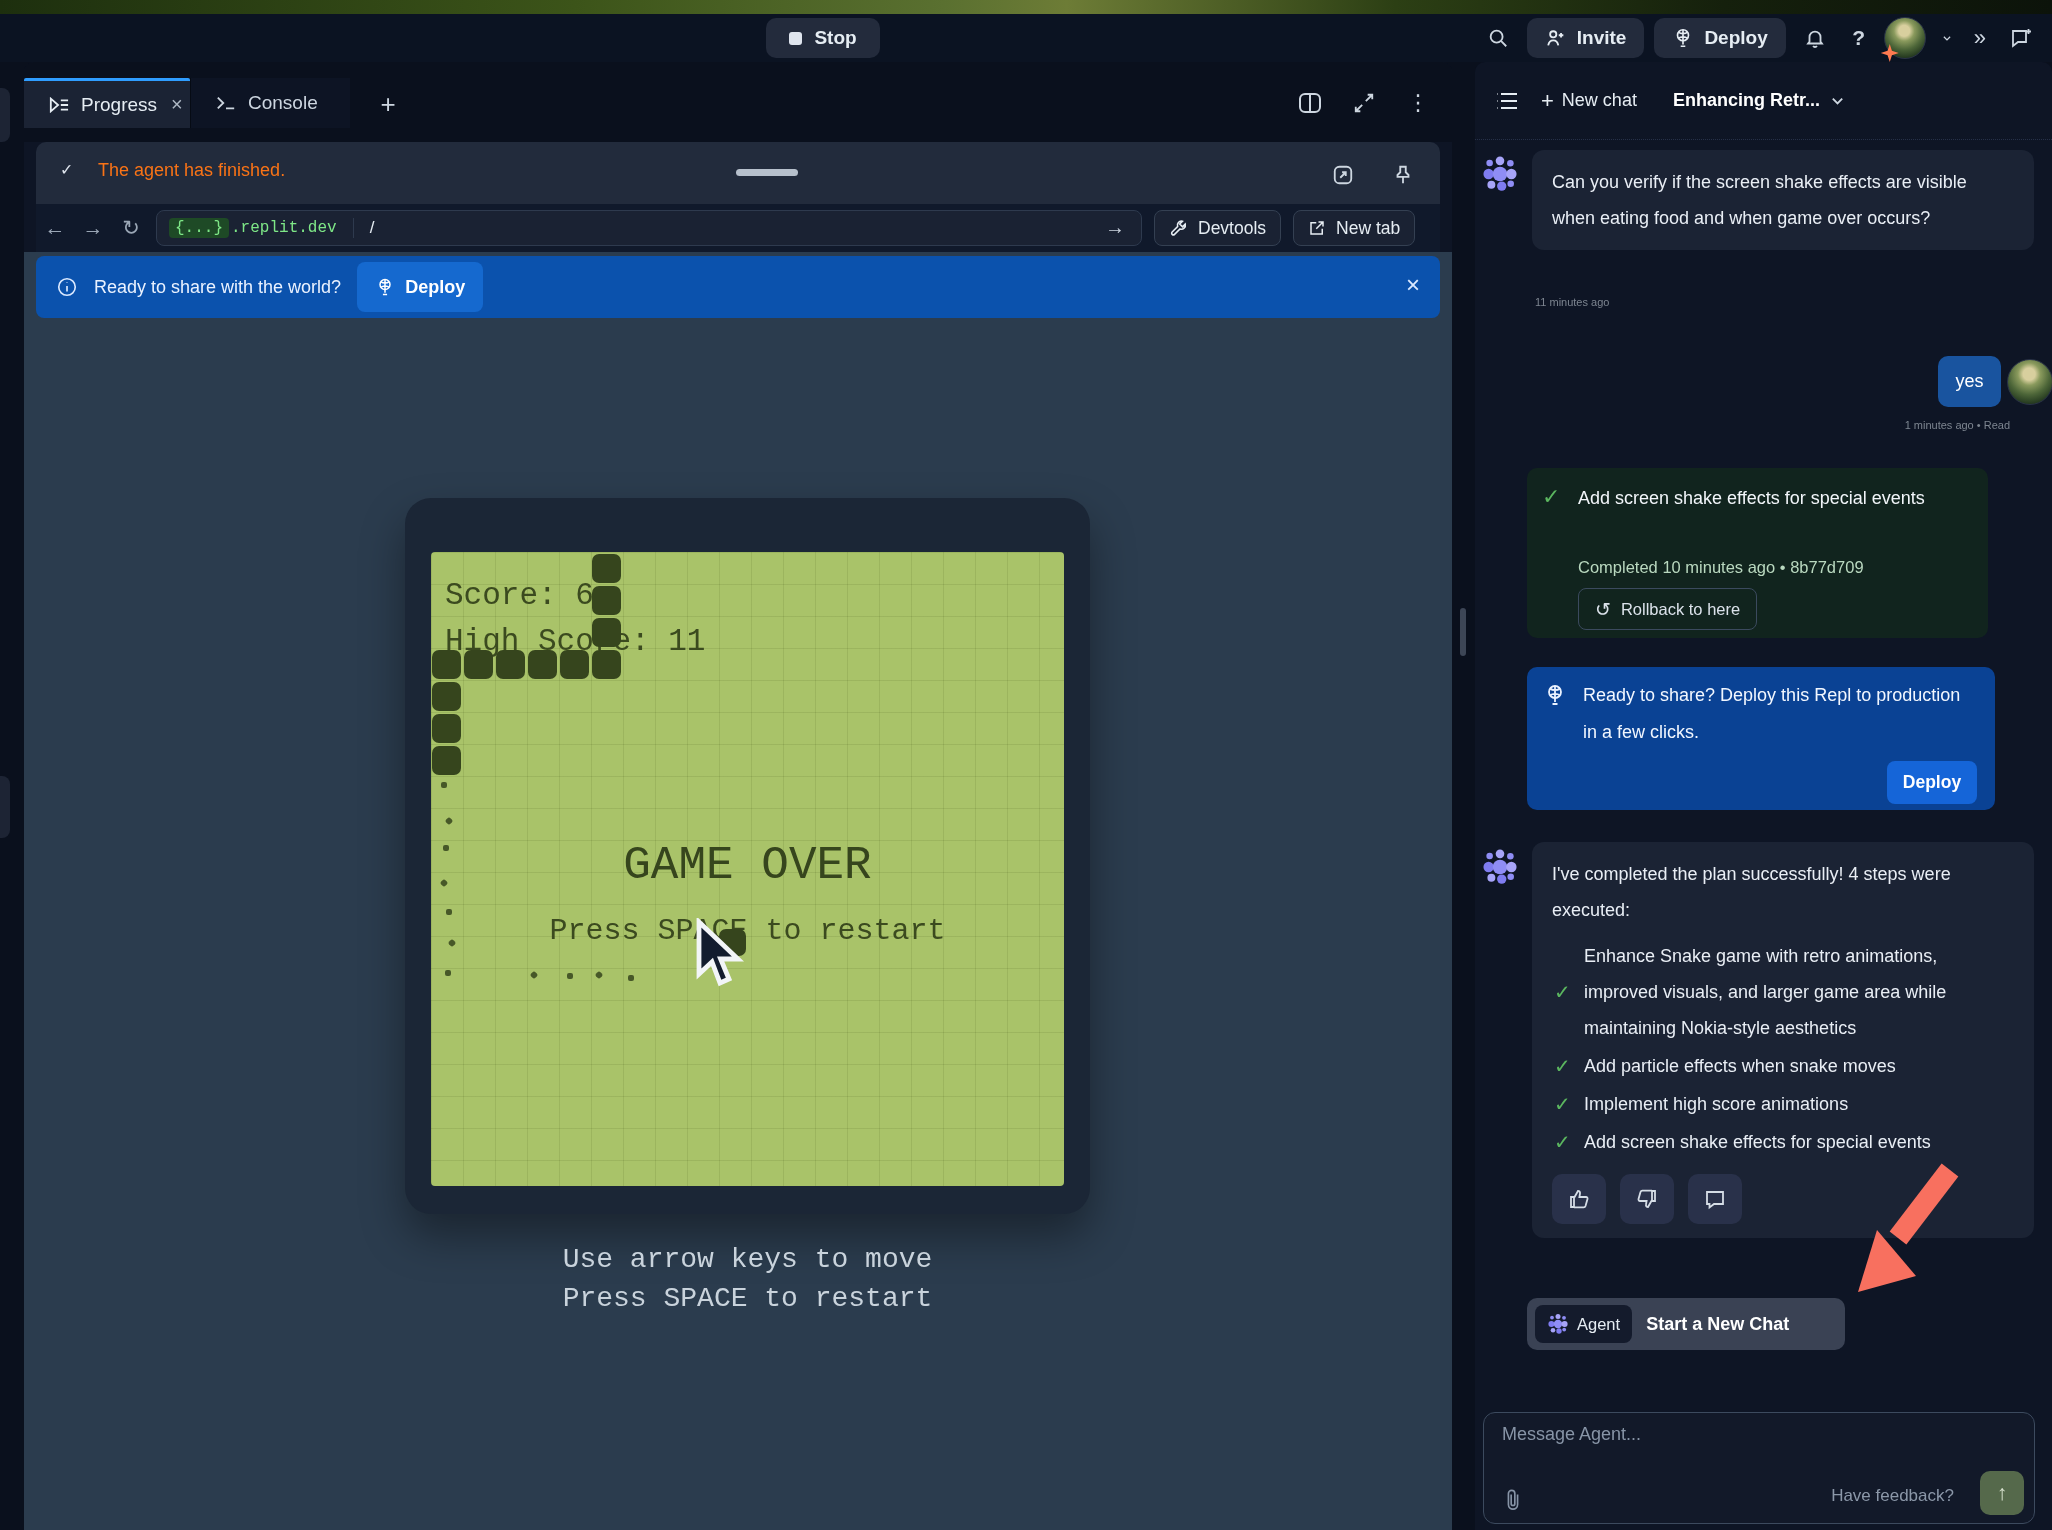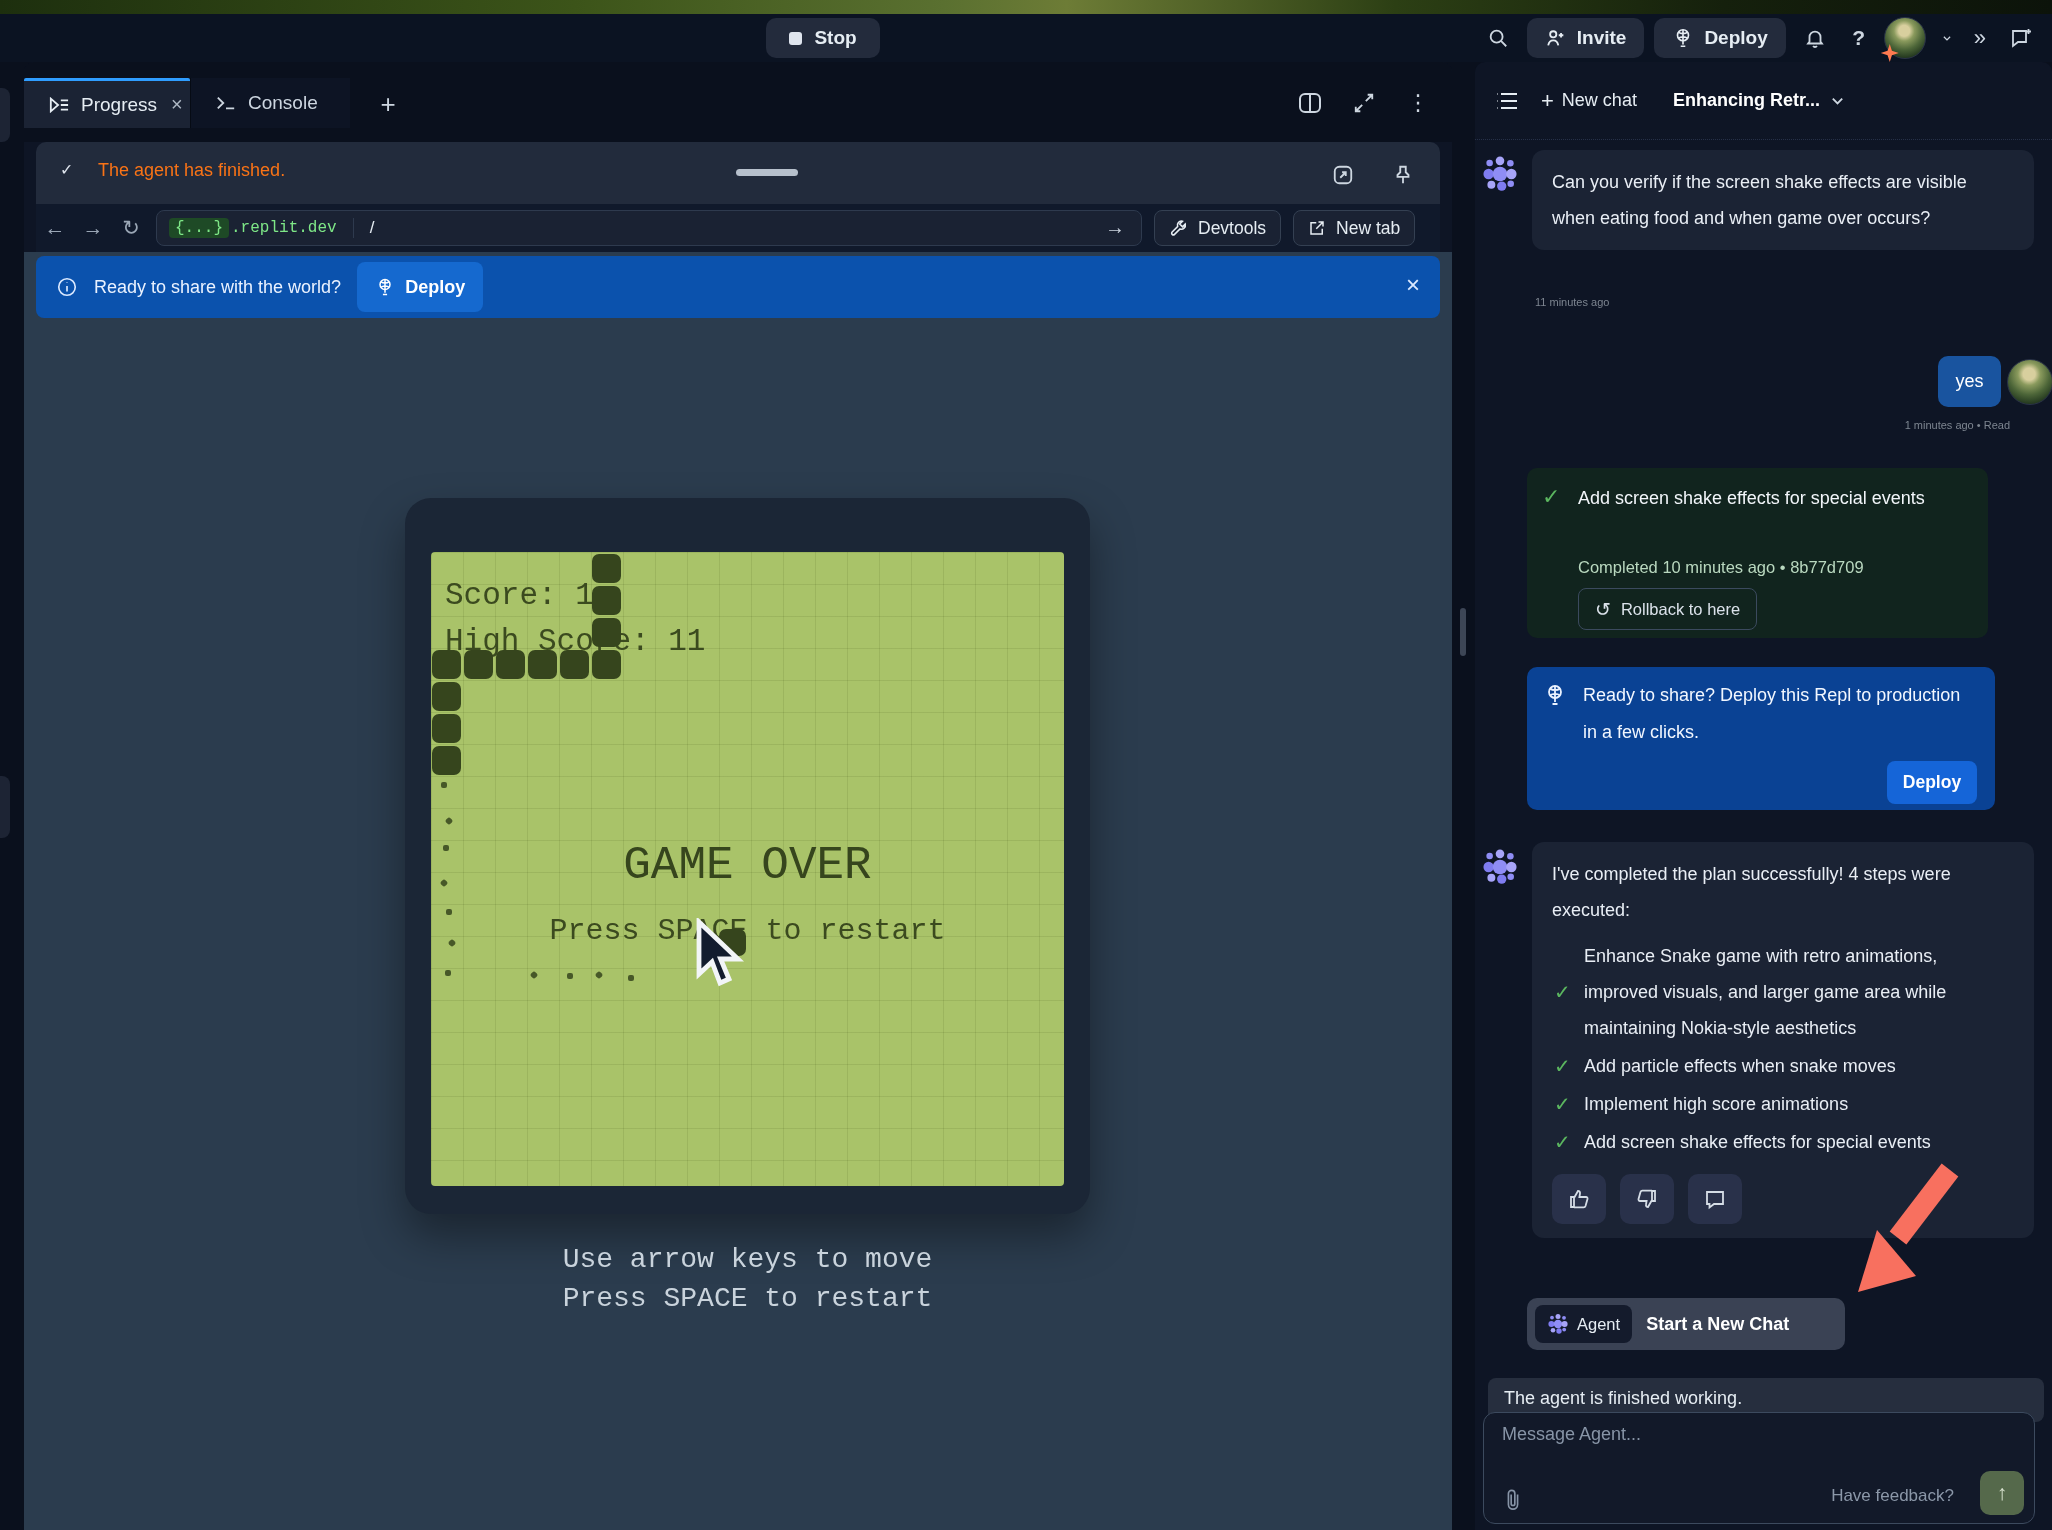--- a/index.html
+++ b/index.html
@@ -326,21 +326,21 @@
                 <path d="M12 3v12M7 5.5c2.6 2.2 7.4 2.2 10 0M7 12.5c2.6-2.2 7.4-2.2 10 0M12 15v4M9.5 21h5"></path>
               </svg>
           </span>
           <span>Deploy</span>
         </button>
         <button class="banner-close">×</button>
       </div>
 
       <div class="device">
         <div class="lcd">
-          <span class="lcd-score">Score: 1</span>
+          <span class="lcd-score">Score: 6</span>
           <span class="lcd-high">High Score: 11</span>
           <div class="lcd-over">GAME OVER</div>
           <div class="lcd-restart">Press SPACE to restart</div>
           <div class="food" style="left: 288px; top: 377px;"></div>
           <div class="cursor">
             <svg width="52" height="74" viewBox="0 0 26 37">
                 <path d="M3 2 L3 28 L9.5 22 L13.5 32.5 L18 30.5 L13.8 20.5 L22.5 20.5 Z" fill="#121c2e" stroke="#f2f5f8" stroke-width="2.4"></path>
               </svg>
           </div>
         <div class="snake-cell" style="left: 161px; top: 2px;"></div>
@@ -520,23 +520,20 @@
               <circle cx="6" cy="17.2" r="2.3" fill="#a7a4f8"></circle>
                 <circle cx="12" cy="18" r="2.7" fill="#7f7cf0"></circle>
                 <circle cx="17.2" cy="16.6" r="1.9"></circle>
             </svg>
           </span>
           <span>Agent</span>
         </span>
         <span class="cta-label">Start a New Chat</span>
       </button>
 
-      <div class="status-bar">
-        <span>The agent is finished working.</span>
-      </div>
 
       <div class="composer">
         <input type="text" placeholder="Message Agent..." style="">
         <button class="clip-btn ico">
           <svg width="22" height="24" viewBox="0 0 24 26" fill="none" stroke="currentColor" stroke-width="1.8">
               <path d="M17 7v11a5 5 0 0 1-10 0V6a3.5 3.5 0 0 1 7 0v11a2 2 0 0 1-4 0V7"></path>
             </svg>
         </button>
         <button class="feedback-link">Have feedback?</button>
         <button class="send-btn">↑</button>

